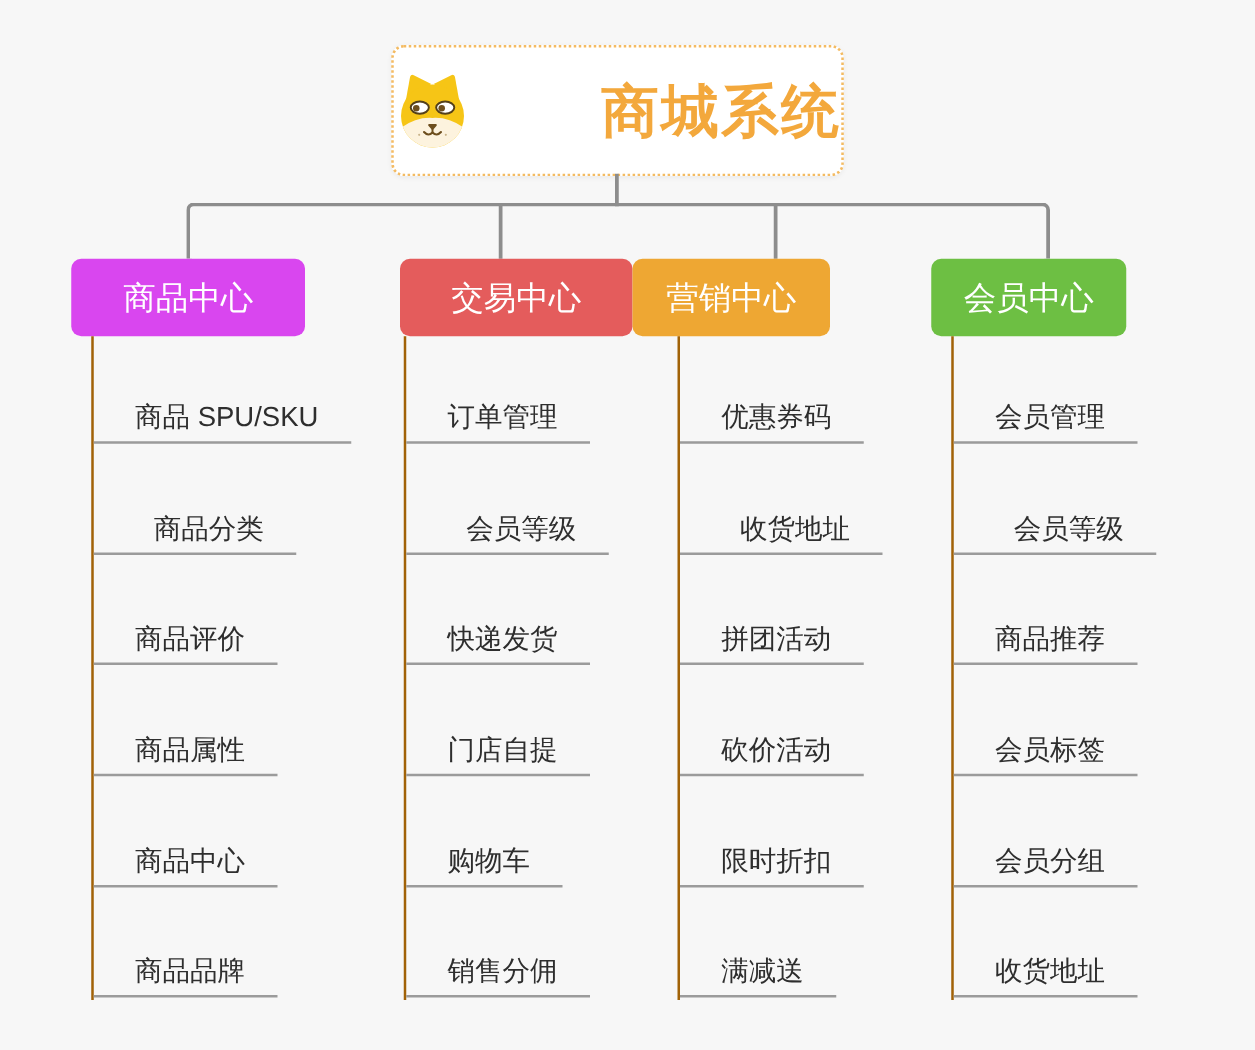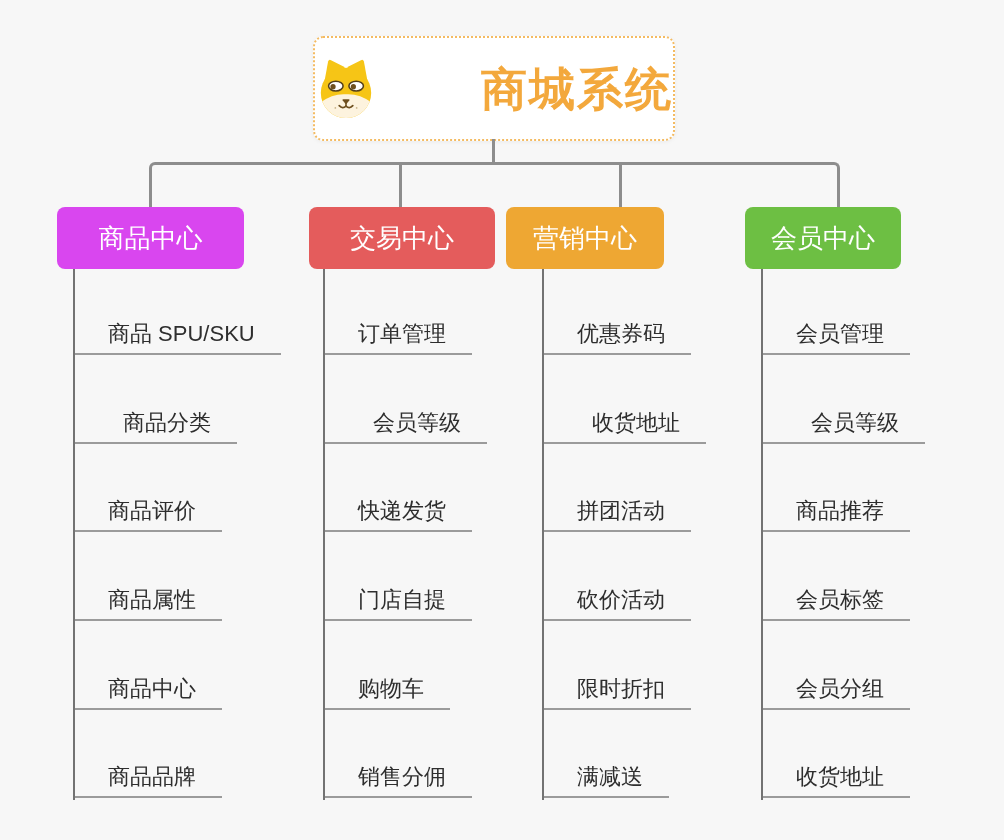--- a/index.html
+++ b/index.html
@@ -60,30 +60,30 @@
     top: 207px; height: 62px;
     border-radius: 8px;
     color: #ffffff;
     font-size: 26px;
     display: flex;
     align-items: center;
     justify-content: center;
     cursor: pointer;
   }
   .b0 .branch-box { left: 57px;  width: 187px; }
-  .b1 .branch-box { left: 309px; width: 186px; }
+  .b1 .branch-box { left: 320px; width: 186px; }
   .b2 .branch-box { left: 506px; width: 158px; }
   .b3 .branch-box { left: 745px; width: 156px; }
 
   
   .children {
     position: absolute;
     top: 269px;
     height: 531px;
-    border-left: 2px solid #737373;
+    border-left: 2px solid #a16207;
   }
   .b0 .children { left: 73px; }
   .b1 .children { left: 323px; }
   .b2 .children { left: 542px; }
   .b3 .children { left: 761px; }
 
   .child {
     position: absolute;
     left: 0;
     white-space: nowrap;

